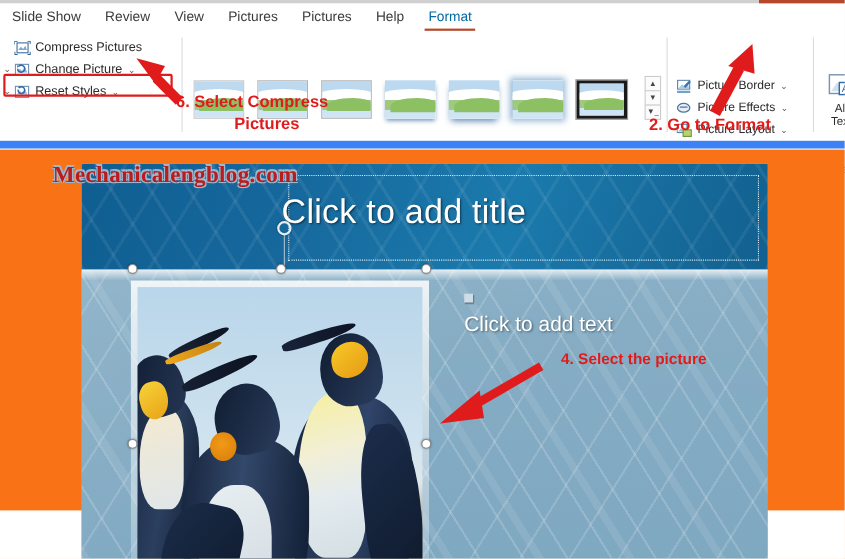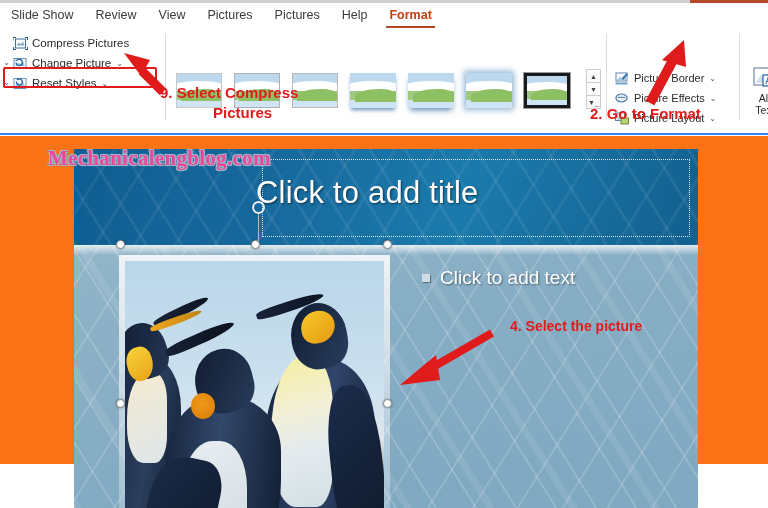--- a/index.html
+++ b/index.html
@@ -21,30 +21,30 @@
     background: #d0d0d0;
   }
   .tabbar .topline-accent {
     position: absolute; right: 0; top: 0; width: 78px; height: 3px;
     background: #b7472a;
   }
   .tab {
     font-size: 12.5px; color: #3b3b3b; padding: 0 11px; height: 30px;
     display: flex; align-items: center; white-space: nowrap; cursor: default;
   }
-  .tab.active { color: #c2410c; font-weight: 700; position: relative; }
+  .tab.active { color: #0369a1; font-weight: 400; position: relative; }
   .tab.active::after {
     content: ""; position: absolute; left: 8px; right: 8px; bottom: 2px;
     height: 2px; background: #b7472a;
   }
 
   
   .ribbon {
     position: absolute; left: 0; top: 30px; width: 768px; height: 105px;
-    background: #ffffff; border-bottom: 2px solid #3b82f6;
+    background: #ffffff; border-bottom: 7px solid #3b82f6;
   }
   .ribbon-sep {
     position: absolute; top: 4px; width: 1px; height: 86px; background: #dcdcdc;
   }
 
   
   .adjust-group { position: absolute; left: 0; top: 3px; width: 163px; }
   .cmdrow {
     display: flex; align-items: center; height: 20px; padding-left: 2px;
     font-size: 11.5px; color: #2b2b2b; white-space: nowrap;
@@ -184,24 +184,25 @@
     position: absolute; left: 178px; top: 52px; width: 13px; height: 13px;
     border: 2px solid #e9eef2; border-radius: 50%;
     box-shadow: 0 0 2px rgba(0,0,0,.5);
   }
   .rot-stem {
     position: absolute; left: 184px; top: 64px; width: 1px; height: 40px;
     background: rgba(190,200,210,.9);
   }
   .body-text {
     position: absolute; left: 348px; top: 118px;
-    display: flex; align-items: center; gap: 10px;
+    display: flex; align-items: flex-start; gap: 10px;
     font-size: 19px; color: #ffffff;
     text-shadow: 1px 1px 2px rgba(0,0,0,.45);
     white-space: nowrap;
+    flex-direction: column;
   }
   .body-bullet {
     width: 8px; height: 8px; background: #cfdde6; display: inline-block;
     box-shadow: 1px 1px 1px rgba(0,0,0,.35);
   }
 
   
   .picframe {
     position: absolute; left: 47px; top: 108px; width: 267px; height: 251px;
   }
@@ -328,21 +329,21 @@
 
   .handle {
     position: absolute; width: 9px; height: 9px; border-radius: 50%;
     background: #ffffff; border: 1px solid #8b8b8b;
     box-shadow: 0 0 2px rgba(0,0,0,.45);
   }
 
   
   .watermark {
     position: absolute; left: 48px; top: 146px;
-    font-size: 21px; font-weight: bold; color: #ec4899;
+    font-size: 21px; font-weight: bold; color: #b91c1c;
     font-family: "Liberation Serif", serif;
     text-shadow:
       -1px -1px 0 #9fb6cc, 1px -1px 0 #9fb6cc,
       -1px 1px 0 #9fb6cc, 1px 1px 0 #9fb6cc,
        0 0 3px rgba(120,150,180,.9);
     white-space: nowrap; letter-spacing: .3px;
   }
 
   
   .arrowlayer {
@@ -563,21 +564,21 @@
 
     <div class="handle" style="left:116px; top:104px;"></div>
     <div class="handle" style="left:251px; top:104px;"></div>
     <div class="handle" style="left:383px; top:104px;"></div>
     <div class="handle" style="left:116px; top:263px;"></div>
     <div class="handle" style="left:383px; top:263px;"></div>
   </div>
 
   <div class="watermark">Mechanicalengblog.com</div>
 
-  <div class="anno anno-a3">9. Select Compress</div>
+  <div class="anno anno-a3">6. Select Compress</div>
   <div class="anno anno-a3b">Pictures</div>
   <div class="anno anno-a2">2. Go to Format</div>
   <div class="anno anno-a1">4.  Select the picture</div>
 
   <svg class="arrowlayer">
 
     <g>
       <path d="M163 92 L142 71" stroke="#e01b1b" stroke-width="9" stroke-linecap="butt"></path>
       <path d="M124 53 L150 60 L141 76 Z" fill="#e01b1b"></path>
     </g>

